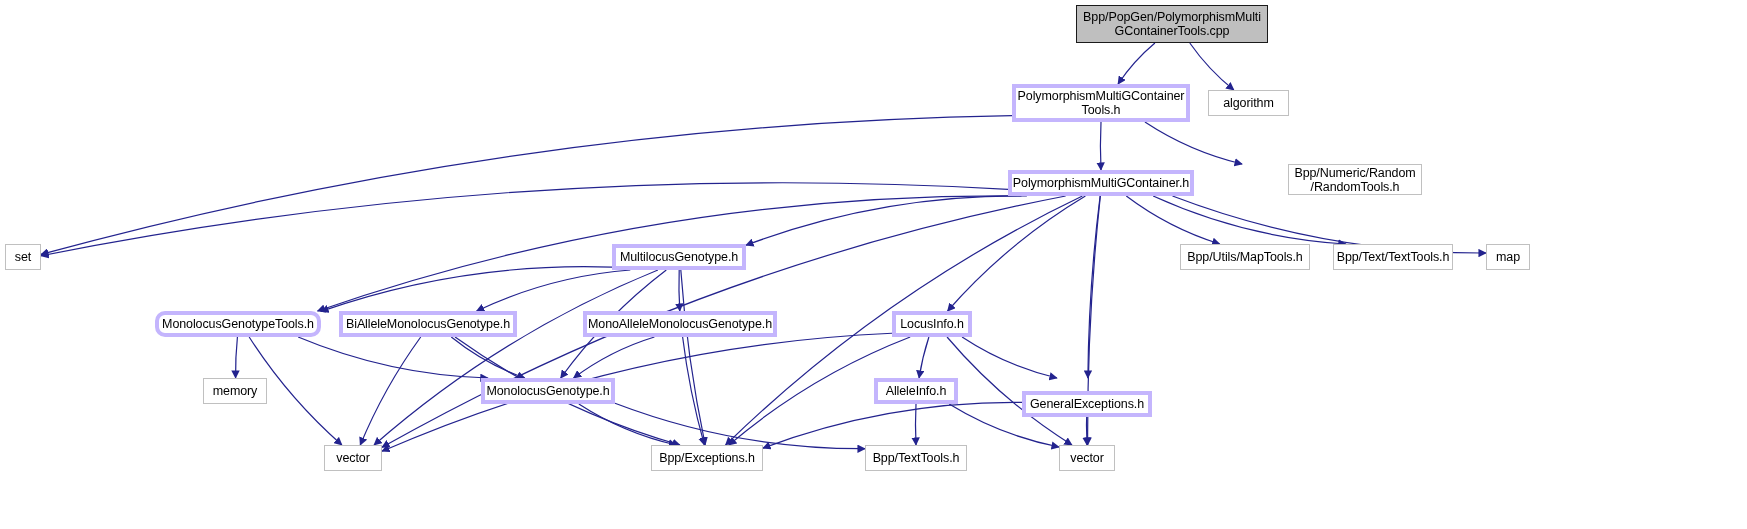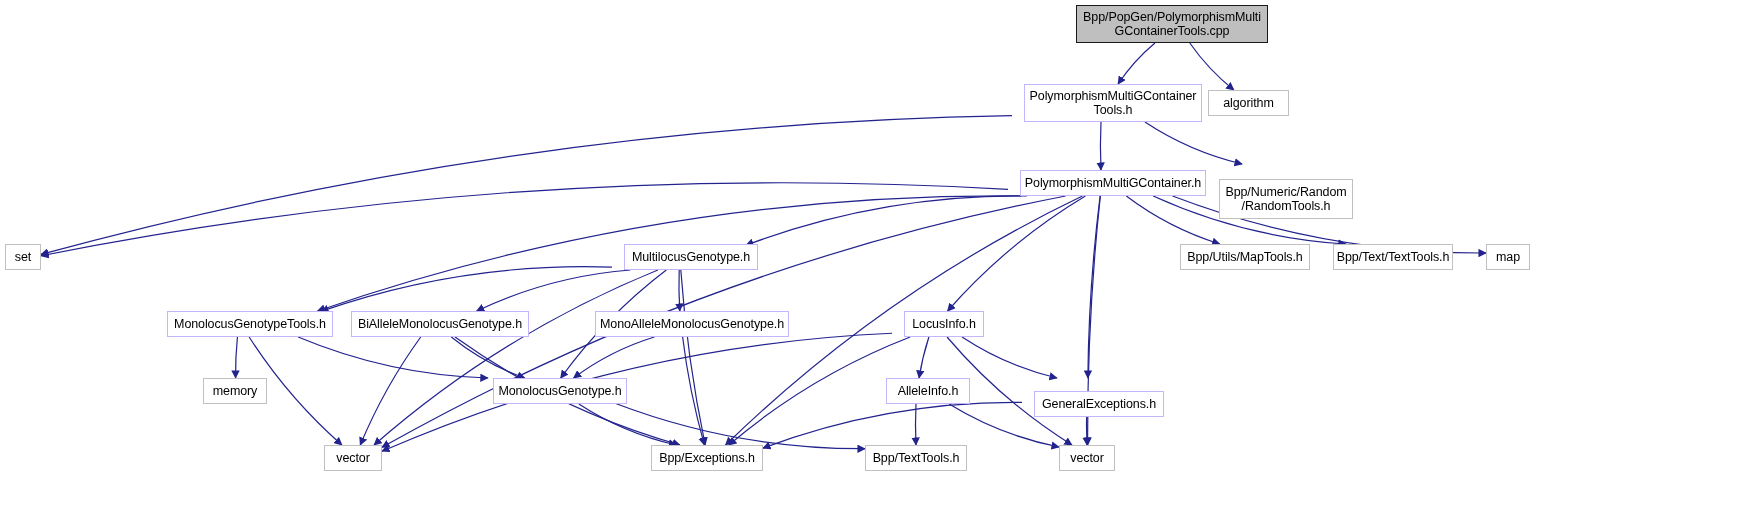--- a/index.html
+++ b/index.html
@@ -33,22 +33,21 @@
     font-size: 12.5px;
     line-height: 1.12;
     color: #000000;
     background: #ffffff;
     border: 1px solid #c0c0c0;
     white-space: pre-line;
     padding: 0 4px;
     letter-spacing: -0.1px;
   }
   .node.strong {
-    border: 1px solid #c4b5fd;
-    margin-left: 12px;
+    border: 4px solid #c4b5fd;
   }
   .node.current {
     background: #bfbfbf;
     border: 1px solid #1a1a1a;
   }
 </style>
 </head>
 <body>
 
 <div id="graph">
@@ -100,28 +99,28 @@
       <path d="M 1022 402.4605263157895 Q 888.2331404868254 401.09332232119334 763 448.12631578947367" fill="none" stroke="#23238e" stroke-width="1.2" marker-end="url(#ah)"></path>
       <path d="M 1087 404 Q 1085.9955 424.5 1087 445" fill="none" stroke="#23238e" stroke-width="1.2" marker-end="url(#ah)"></path>
     </svg>
   <div id="node-layer">
       <div class="node current" style="left: 1076px; top: 5px; width: 192px; height: 38px;">Bpp/PopGen/PolymorphismMulti
 GContainerTools.cpp</div>
       <div class="node strong" style="left: 1012px; top: 84px; width: 178px; height: 38px;">PolymorphismMultiGContainer
 Tools.h</div>
       <div class="node " style="left: 1208px; top: 90px; width: 81px; height: 26px;">algorithm</div>
       <div class="node strong" style="left: 1008px; top: 170px; width: 186px; height: 26px;">PolymorphismMultiGContainer.h</div>
-      <div class="node " style="left: 1219px; top: 164px; width: 134px; height: 40px; margin-top: 15px;">Bpp/Numeric/Random
+      <div class="node " style="left: 1288px; top: 164px; width: 134px; height: 31px;">Bpp/Numeric/Random
 /RandomTools.h</div>
       <div class="node " style="left: 5px; top: 244px; width: 36px; height: 26px;">set</div>
       <div class="node strong" style="left: 612px; top: 244px; width: 134px; height: 26px;">MultilocusGenotype.h</div>
       <div class="node " style="left: 1180px; top: 244px; width: 130px; height: 26px;">Bpp/Utils/MapTools.h</div>
       <div class="node " style="left: 1333px; top: 244px; width: 120px; height: 26px;">Bpp/Text/TextTools.h</div>
       <div class="node " style="left: 1486px; top: 244px; width: 44px; height: 26px;">map</div>
-      <div class="node strong" style="left: 155px; top: 311px; width: 166px; height: 26px;">MonolocusGenotypeTools.h</div>
+      <div class="node strong" style="left: 155px; top: 311px; width: 166px; height: 26px; border-radius: 10px;">MonolocusGenotypeTools.h</div>
       <div class="node strong" style="left: 339px; top: 311px; width: 178px; height: 26px;">BiAlleleMonolocusGenotype.h</div>
       <div class="node strong" style="left: 583px; top: 311px; width: 194px; height: 26px;">MonoAlleleMonolocusGenotype.h</div>
       <div class="node strong" style="left: 892px; top: 311px; width: 80px; height: 26px;">LocusInfo.h</div>
       <div class="node " style="left: 203px; top: 378px; width: 64px; height: 26px;">memory</div>
       <div class="node strong" style="left: 481px; top: 378px; width: 134px; height: 26px;">MonolocusGenotype.h</div>
       <div class="node strong" style="left: 874px; top: 378px; width: 84px; height: 26px;">AlleleInfo.h</div>
       <div class="node strong" style="left: 1022px; top: 391px; width: 130px; height: 26px;">GeneralExceptions.h</div>
       <div class="node " style="left: 324px; top: 445px; width: 58px; height: 26px; text-align: center;">vector</div>
       <div class="node " style="left: 651px; top: 445px; width: 112px; height: 26px;">Bpp/Exceptions.h</div>
       <div class="node " style="left: 865px; top: 445px; width: 102px; height: 26px;">Bpp/TextTools.h</div>

